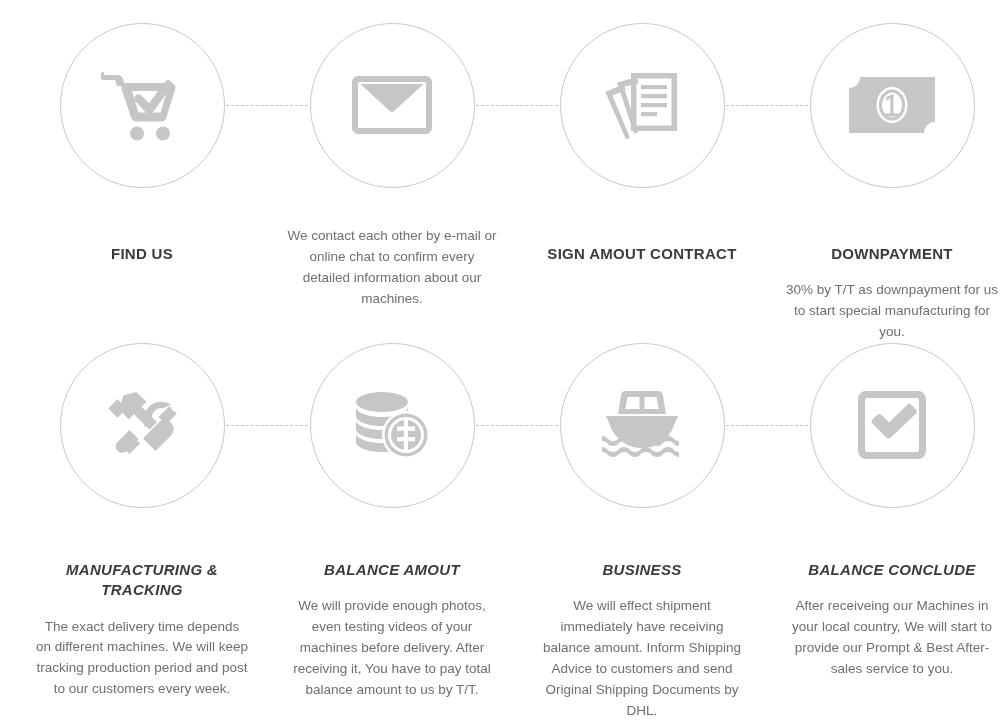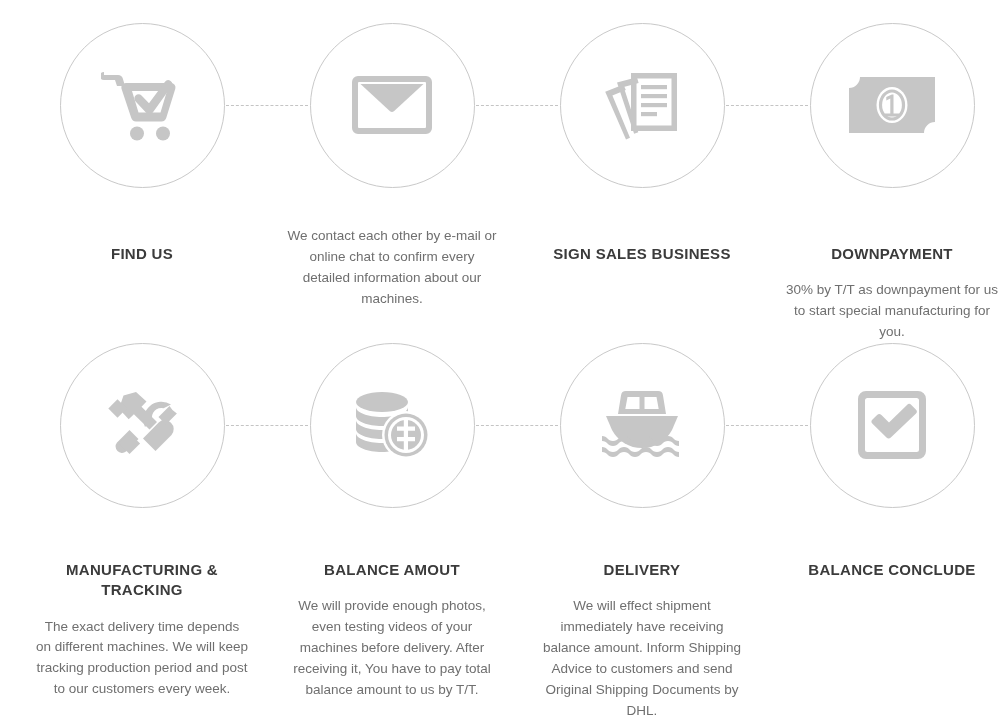--- a/index.html
+++ b/index.html
@@ -86,21 +86,21 @@
     max-width: 210px;
   }
   .step-desc {
     margin-top: 16px;
     font-size: 13.5px;
     color: #6f6f6f;
     text-align: center;
     line-height: 1.55;
     max-width: 212px;
   }
-  .row-bottom .step-title { margin-top: 30px; }
+  .row-bottom .step-title { margin-top: 30px; font-style: italic; }
 </style>
 </head>
 <body>
 
 <div class="process-board">
 
   <div class="row row-top">
 
     <div class="step">
       <div class="circle-wrap">
@@ -146,21 +146,21 @@
               <path d="M28 4 h46 v58 H28 z M33.5 9.5 v47 h35 v-47 z"></path>
               <rect x="38" y="16" width="26" height="4.2"></rect>
               <rect x="38" y="25" width="26" height="4.2"></rect>
               <rect x="38" y="34" width="26" height="4.2"></rect>
               <rect x="38" y="43" width="16" height="4.2"></rect>
             </svg>
           </span>
         </div>
         <div class="connector"></div>
       </div>
-      <div class="step-title">SIGN SALES BUSINESS</div>
+      <div class="step-title">SIGN AMOUT CONTRACT</div>
     </div>
 
     <div class="step">
       <div class="circle-wrap">
         <div class="circle">
           <span>
             <svg class="icon-svg" width="86" height="56" viewBox="0 0 86 56">
               <path d="M0 0 h86 v56 H0 z M0 11 a11 11 0 0 0 11 -11 H0 z M86 11 a11 11 0 0 1 -11 -11 h11 z
                        M0 45 a11 11 0 0 1 11 11 H0 z M86 45 a11 11 0 0 0 -11 11 h11 z"></path>
               <ellipse cx="43" cy="28" rx="15.5" ry="18" fill="#ffffff"></ellipse>
@@ -233,34 +233,35 @@
               <path d="M26 3 h32 a5 5 0 0 1 5 4.4 L66 26 H18 l3 -18.6 A5 5 0 0 1 26 3 z
                        M27.5 9 l-2.2 12 h14.2 V9 z M44.5 9 v12 h14.2 l-2.2 -12 z"></path>
               <path d="M6 28 h72 l-6 14 a34 34 0 0 1 -60 0 z"></path>
               <path d="M2 48 c5.5 0 5.5 5 11 5 s5.5 -5 11 -5 5.5 5 11 5 5.5 -5 11 -5 5.5 5 11 5 5.5 -5 11 -5 5.5 5 11 5 v5 c-5.5 0 -5.5 -5 -11 -5 s-5.5 5 -11 5 -5.5 -5 -11 -5 -5.5 5 -11 5 -5.5 -5 -11 -5 -5.5 5 -11 5 -5.5 -5 -11 -5 z"></path>
               <path d="M2 59 c5.5 0 5.5 5 11 5 s5.5 -5 11 -5 5.5 5 11 5 5.5 -5 11 -5 5.5 5 11 5 5.5 -5 11 -5 5.5 5 11 5 v5 c-5.5 0 -5.5 -5 -11 -5 s-5.5 5 -11 5 -5.5 -5 -11 -5 -5.5 5 -11 5 -5.5 -5 -11 -5 -5.5 5 -11 5 -5.5 -5 -11 -5 z"></path>
             </svg>
           </span>
         </div>
         <div class="connector"></div>
       </div>
-      <div class="step-title">DELIVERY</div>
+      <div class="step-title">BUSINESS</div>
       <div class="step-desc">We will effect shipment immediately have receiving balance amount. Inform Shipping Advice to customers and send Original Shipping Documents by DHL.</div>
     </div>
 
     <div class="step">
       <div class="circle-wrap">
         <div class="circle">
           <span>
             <svg class="icon-svg" width="68" height="68" viewBox="0 0 68 68">
               <path d="M8 0 h52 a8 8 0 0 1 8 8 v52 a8 8 0 0 1 -8 8 H8 a8 8 0 0 1 -8 -8 V8 A8 8 0 0 1 8 0 z
                        M9.5 7 A2.5 2.5 0 0 0 7 9.5 v49 A2.5 2.5 0 0 0 9.5 61 h49 A2.5 2.5 0 0 0 61 58.5 v-49 A2.5 2.5 0 0 0 58.5 7 z"></path>
               <path d="M28.5 46.5 L14.5 32.8 a3 3 0 0 1 0 -4.3 l4.6 -4.5 a3 3 0 0 1 4.3 0 l7.6 7.5 18 -17.6 a3 3 0 0 1 4.3 0 l4.5 4.5 a3 3 0 0 1 0 4.3 L32.8 46.5 a3 3 0 0 1 -4.3 0 z"></path>
             </svg>
           </span>
         </div>
 
       </div>
       <div class="step-title">BALANCE CONCLUDE</div>
+      <div class="step-desc">After receiveing our Machines in your local country, We will start to provide our Prompt &amp; Best After-sales service to you.</div>
     </div>
 
   </div>
 </div>
 
 </body></html>

